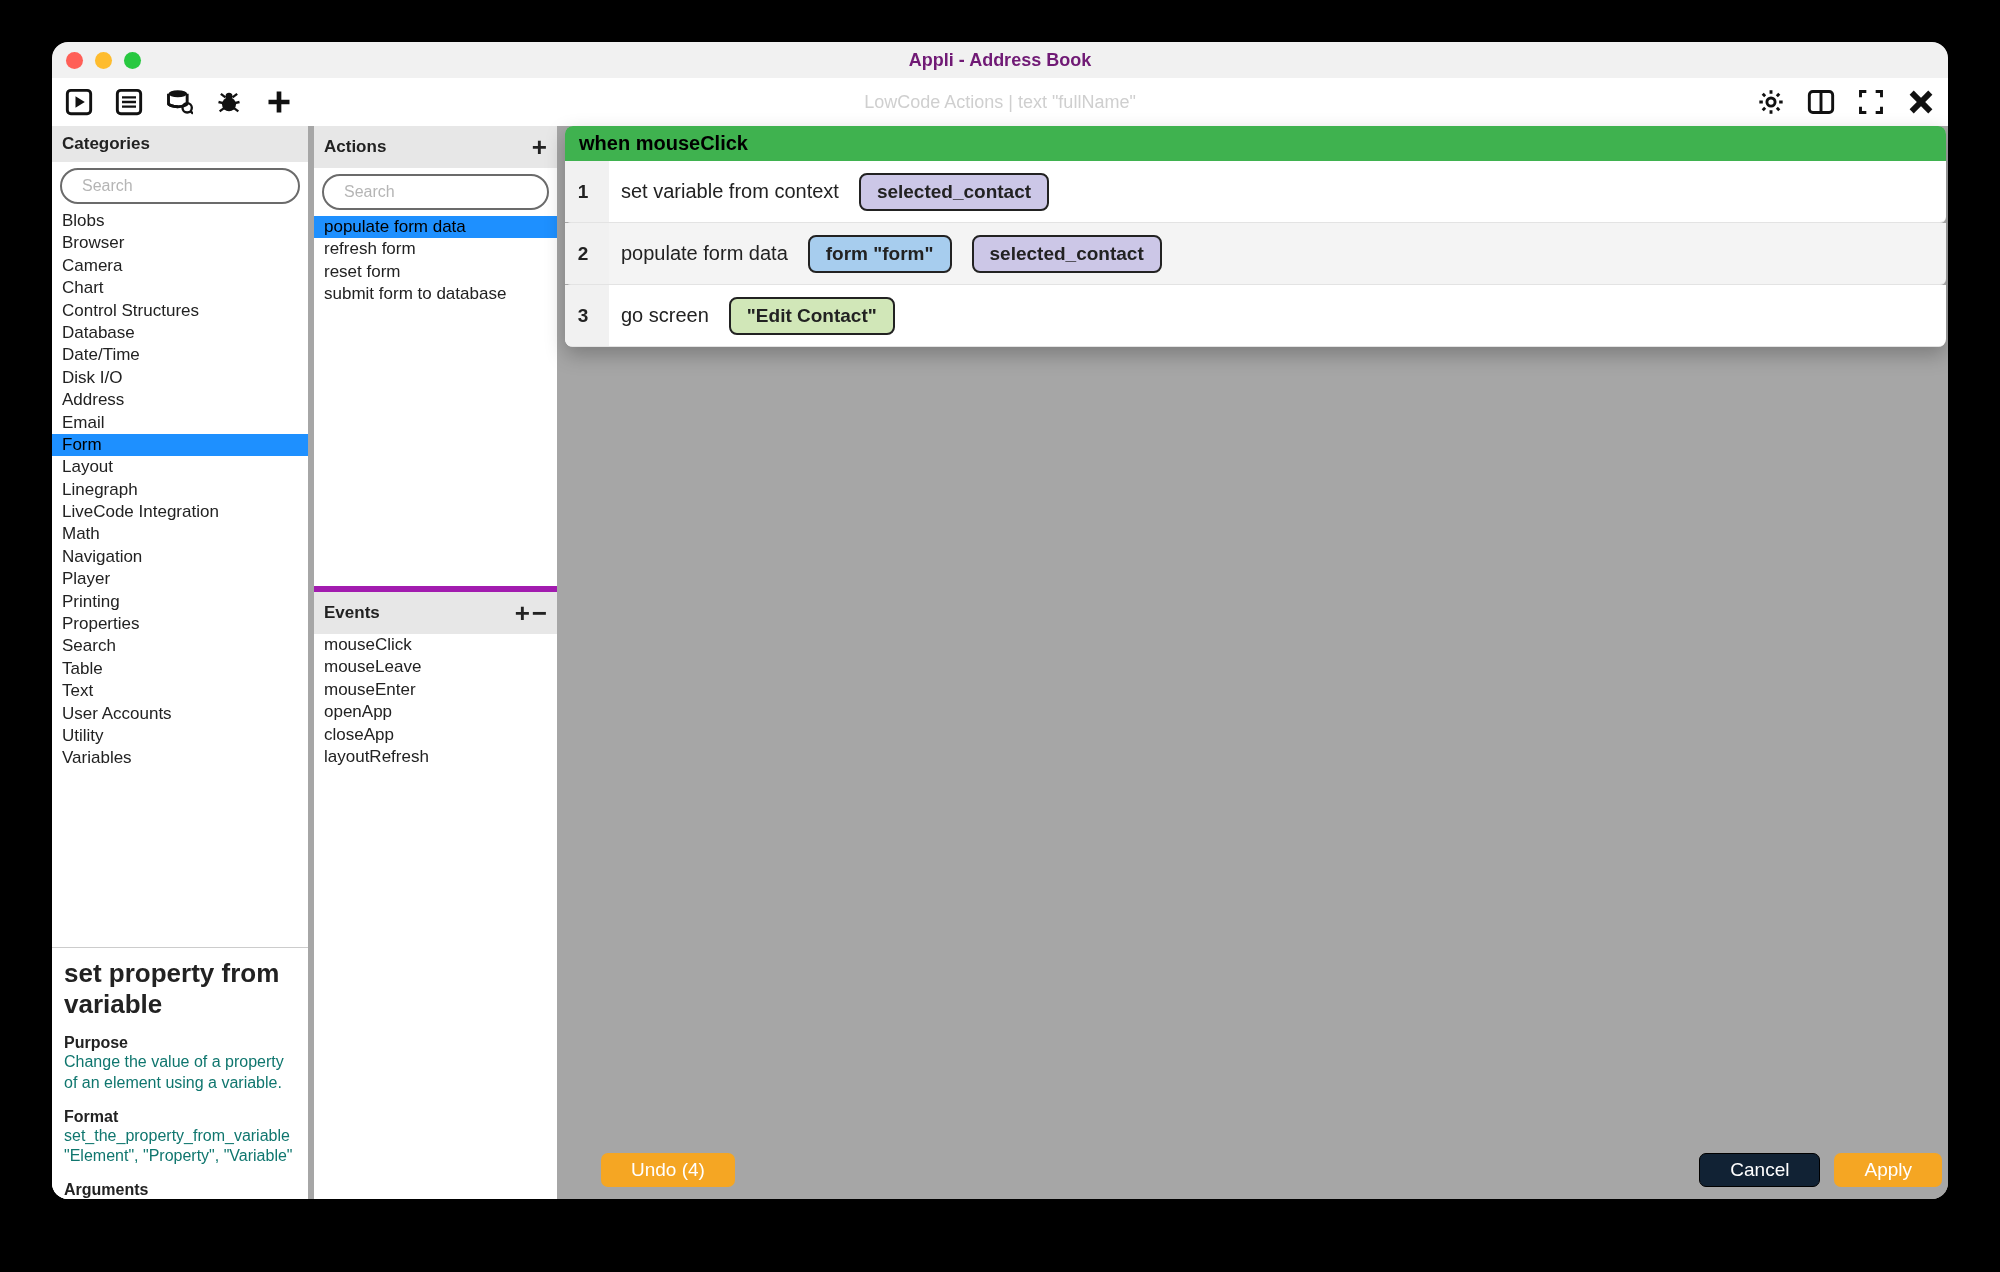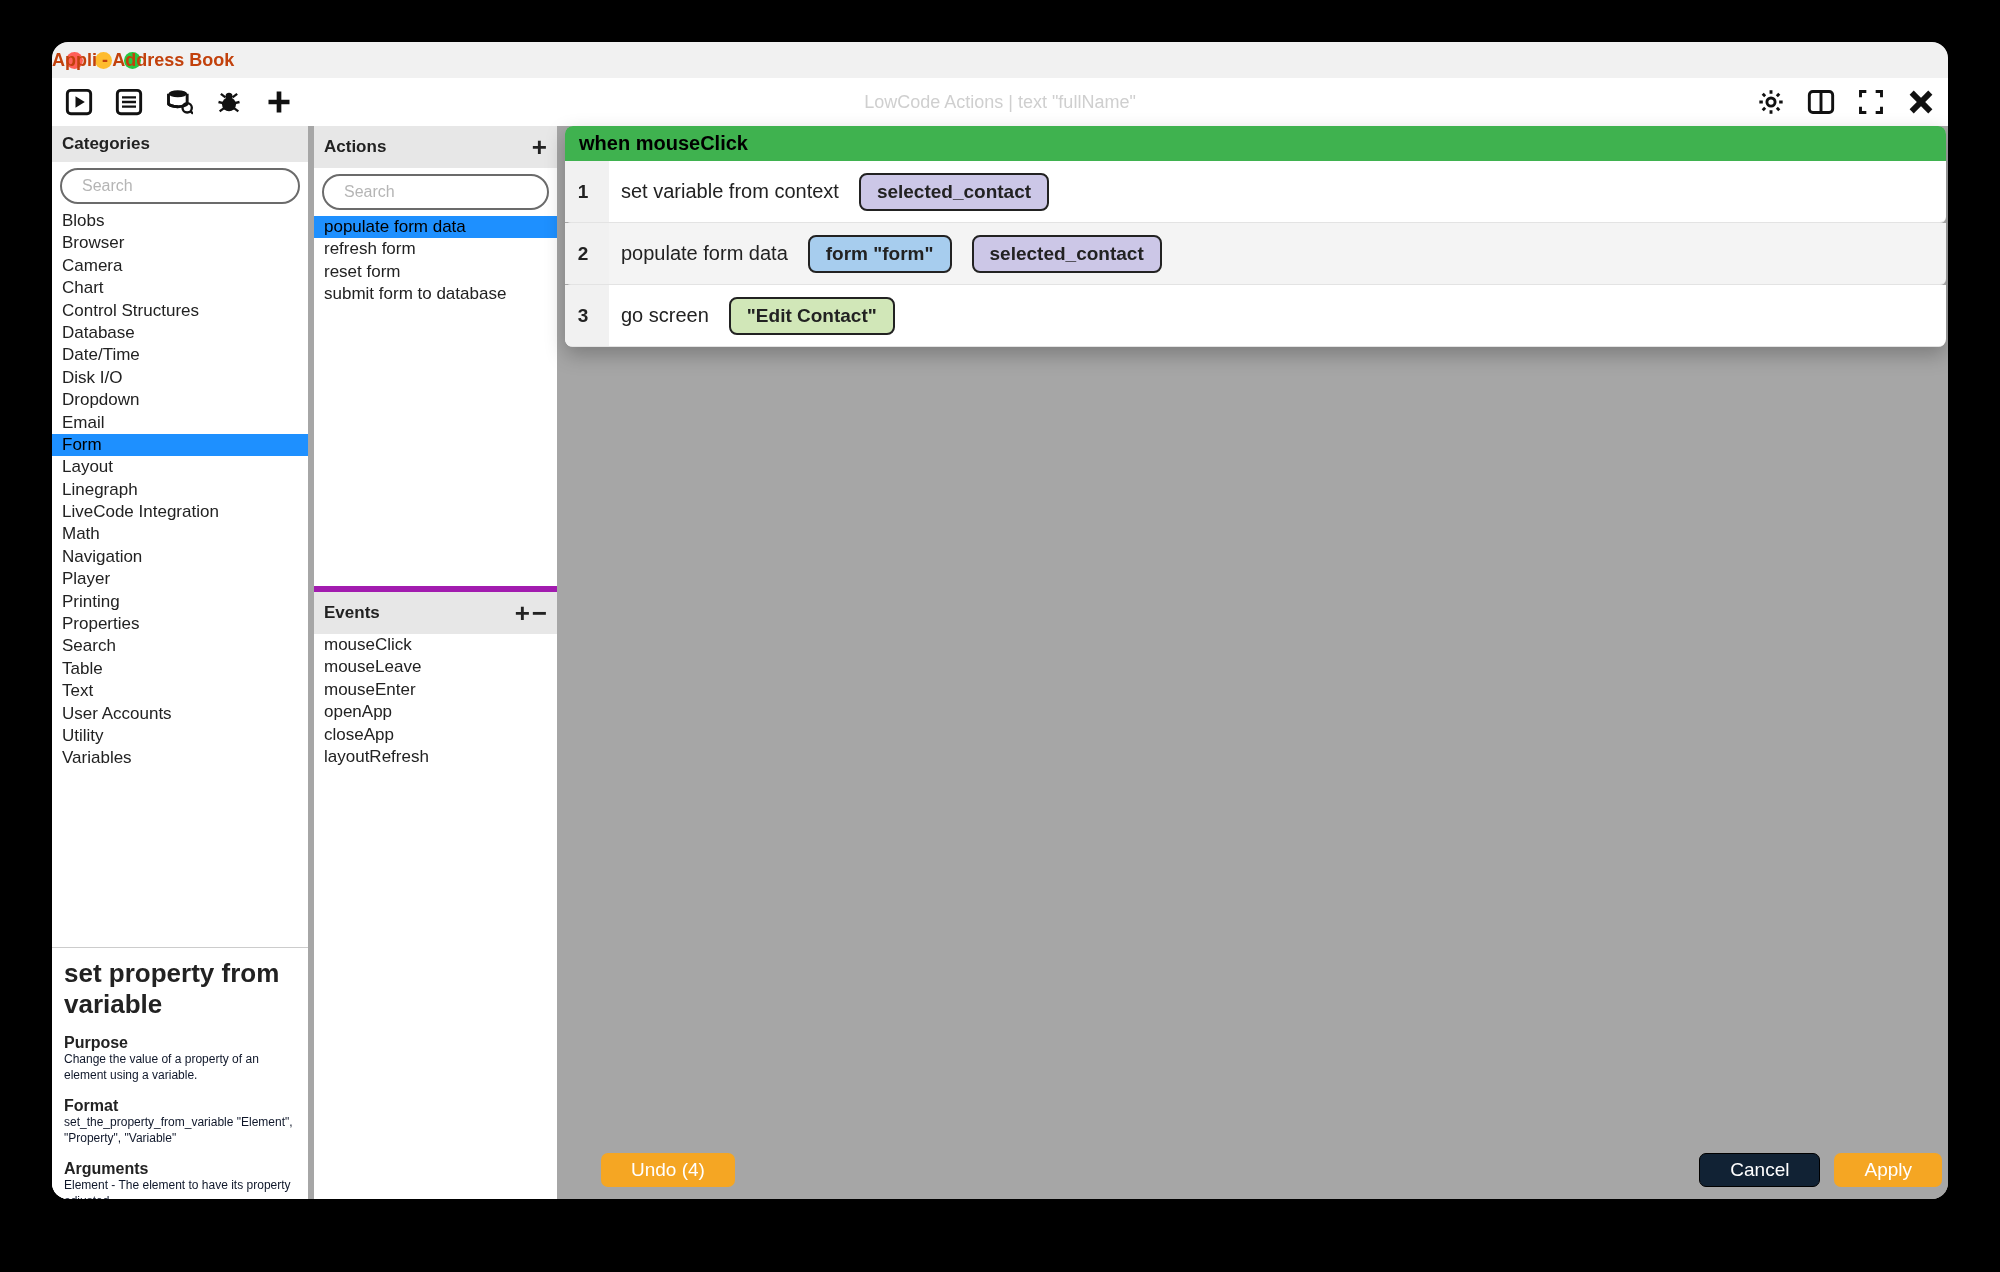--- a/index.html
+++ b/index.html
@@ -38,23 +38,24 @@
     border-top-right-radius: 16px;
   }
   .traffic { display: flex; gap: 12px; }
   .dot { width: 17px; height: 17px; border-radius: 50%; }
   .dot.red { background: #ff5f57; }
   .dot.yellow { background: #febc2e; }
   .dot.green { background: #28c840; }
   .titlebar .title {
     position: absolute;
     left: 0; right: 0;
+    text-align: center;
     font-weight: 600;
     font-size: 18px;
-    color: #c2410c;
+    color: #701a75;
     pointer-events: none;
   }
   .toolbar {
     height: 48px;
     background: #fff;
     display: flex;
     align-items: center;
     padding: 0 12px;
     justify-content: space-between;
     position: relative;
@@ -123,21 +124,21 @@
   .help-panel {
     border-top: 1px solid #ccc;
     background: #fff;
     padding: 10px 12px;
     font-size: 16px;
     height: 252px;
     overflow: hidden;
   }
   .help-panel h3 { font-size: 26px; font-weight: 800; margin-bottom: 14px; }
   .help-panel .sec-title { font-weight: 700; margin-top: 14px; }
-  .help-panel .sec-body { font-size: 12px; line-height: 1.3; color: #0f172a; }
+  .help-panel .sec-body { font-size: 16px; line-height: 1.3; color: #0f766e; }
 
   
   .mid-col {
     width: 255px;
     display: flex;
     flex-direction: column;
     background: #fff;
     border-left: 6px solid #a6a6a6;
     border-right: 6px solid #a6a6a6;
   }
@@ -339,21 +340,21 @@
       </div>
       <div class="cat-list" id="cat-list">
           <div class="item">Blobs</div>
           <div class="item">Browser</div>
           <div class="item">Camera</div>
           <div class="item">Chart</div>
           <div class="item">Control Structures</div>
           <div class="item">Database</div>
           <div class="item">Date/Time</div>
           <div class="item">Disk I/O</div>
-          <div class="item">Dropdown</div>
+          <div class="item">Address</div>
           <div class="item">Email</div>
           <div class="item selected">Form</div>
           <div class="item">Layout</div>
           <div class="item">Linegraph</div>
           <div class="item">LiveCode Integration</div>
           <div class="item">Math</div>
           <div class="item">Navigation</div>
           <div class="item">Player</div>
           <div class="item">Printing</div>
           <div class="item">Properties</div>

